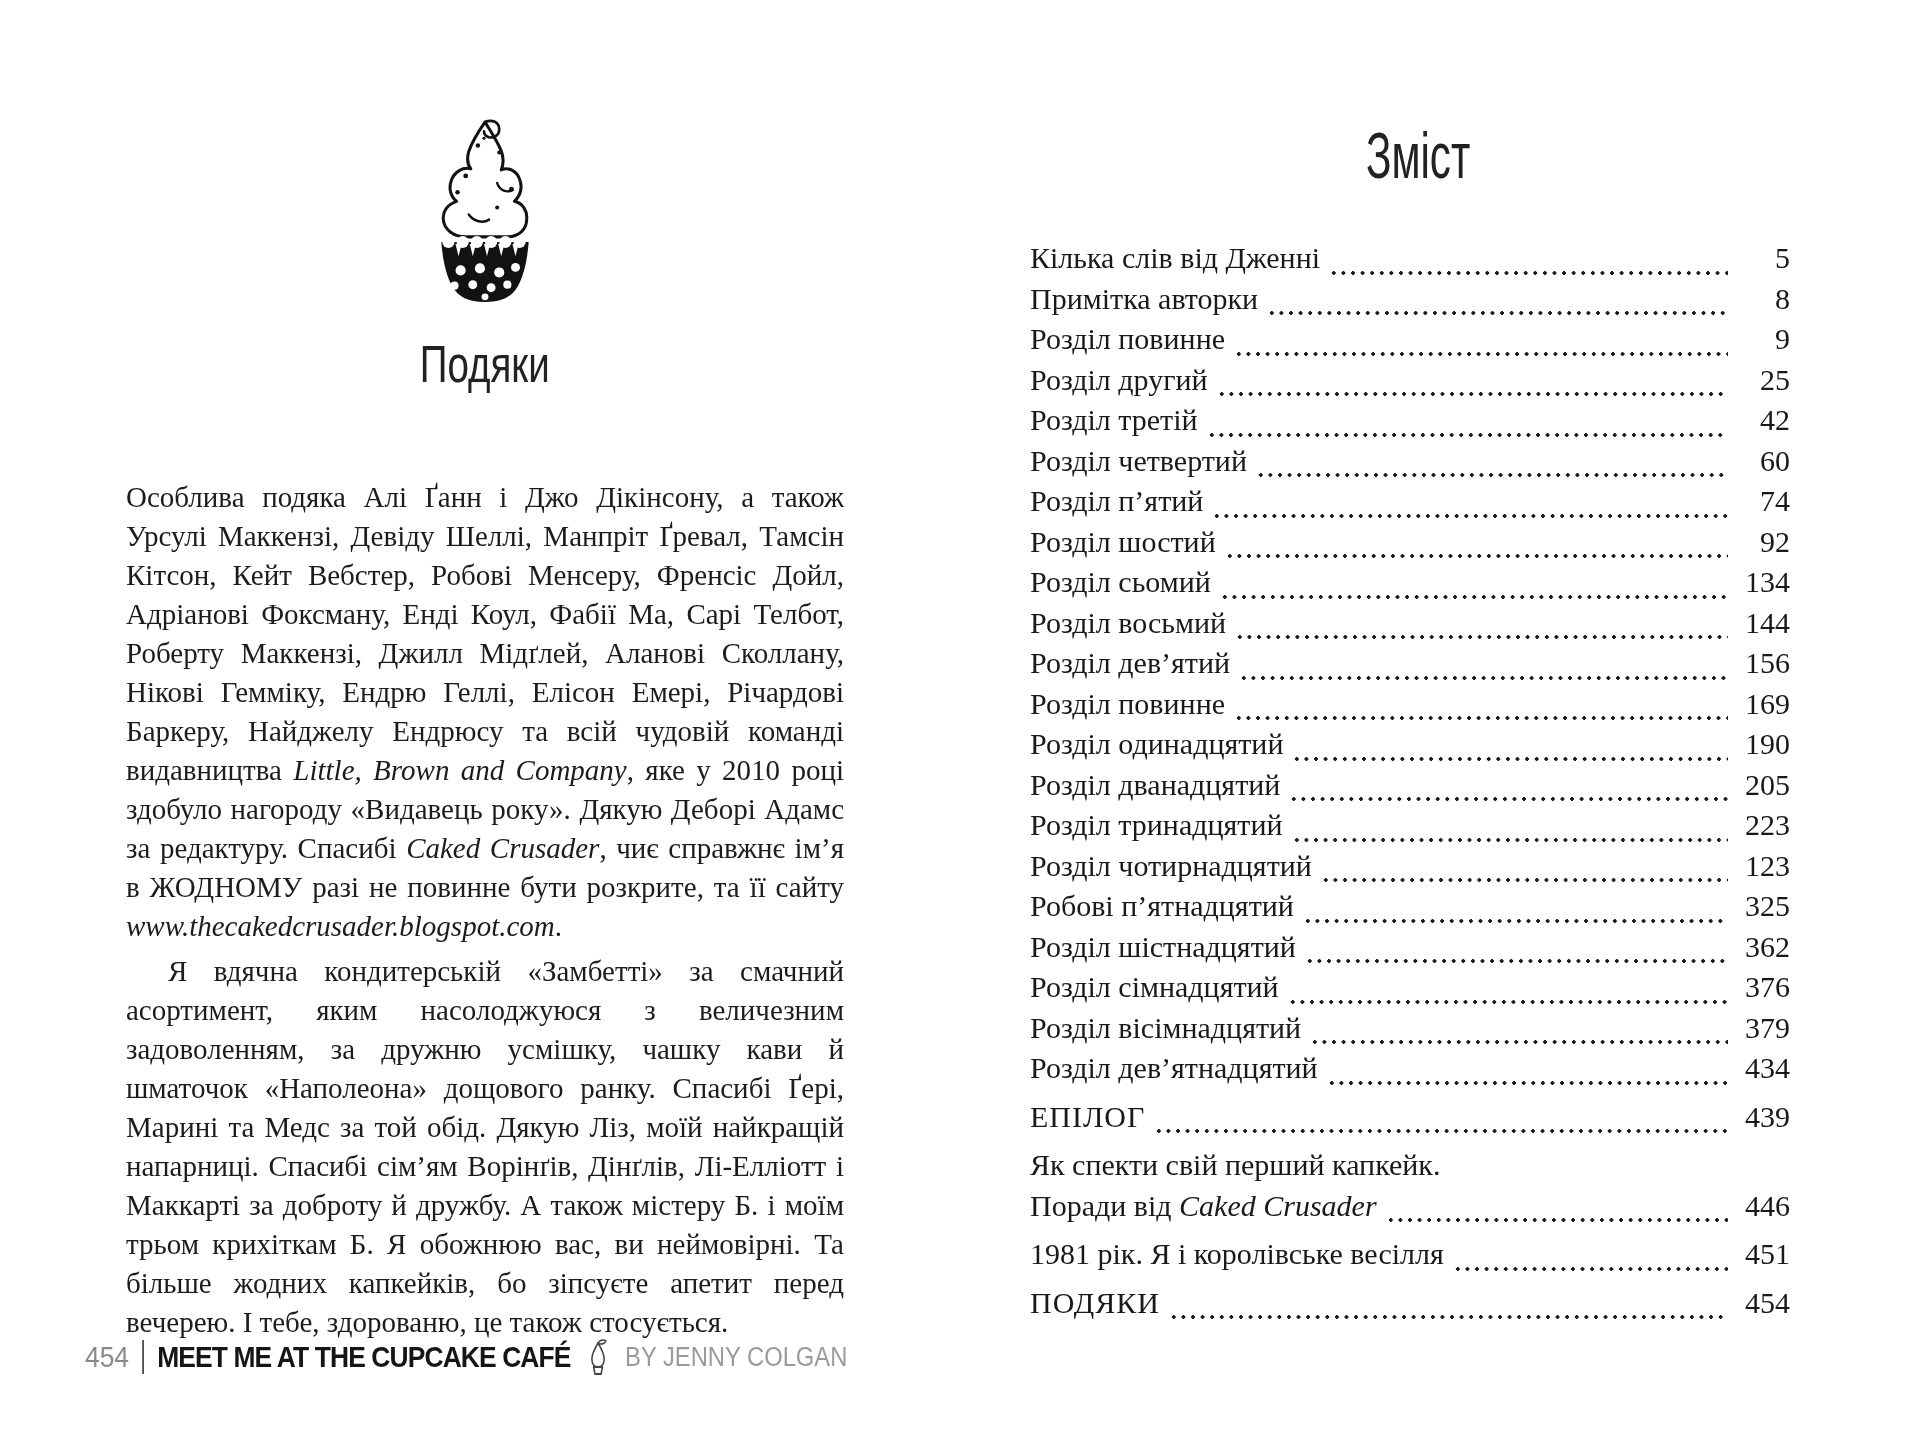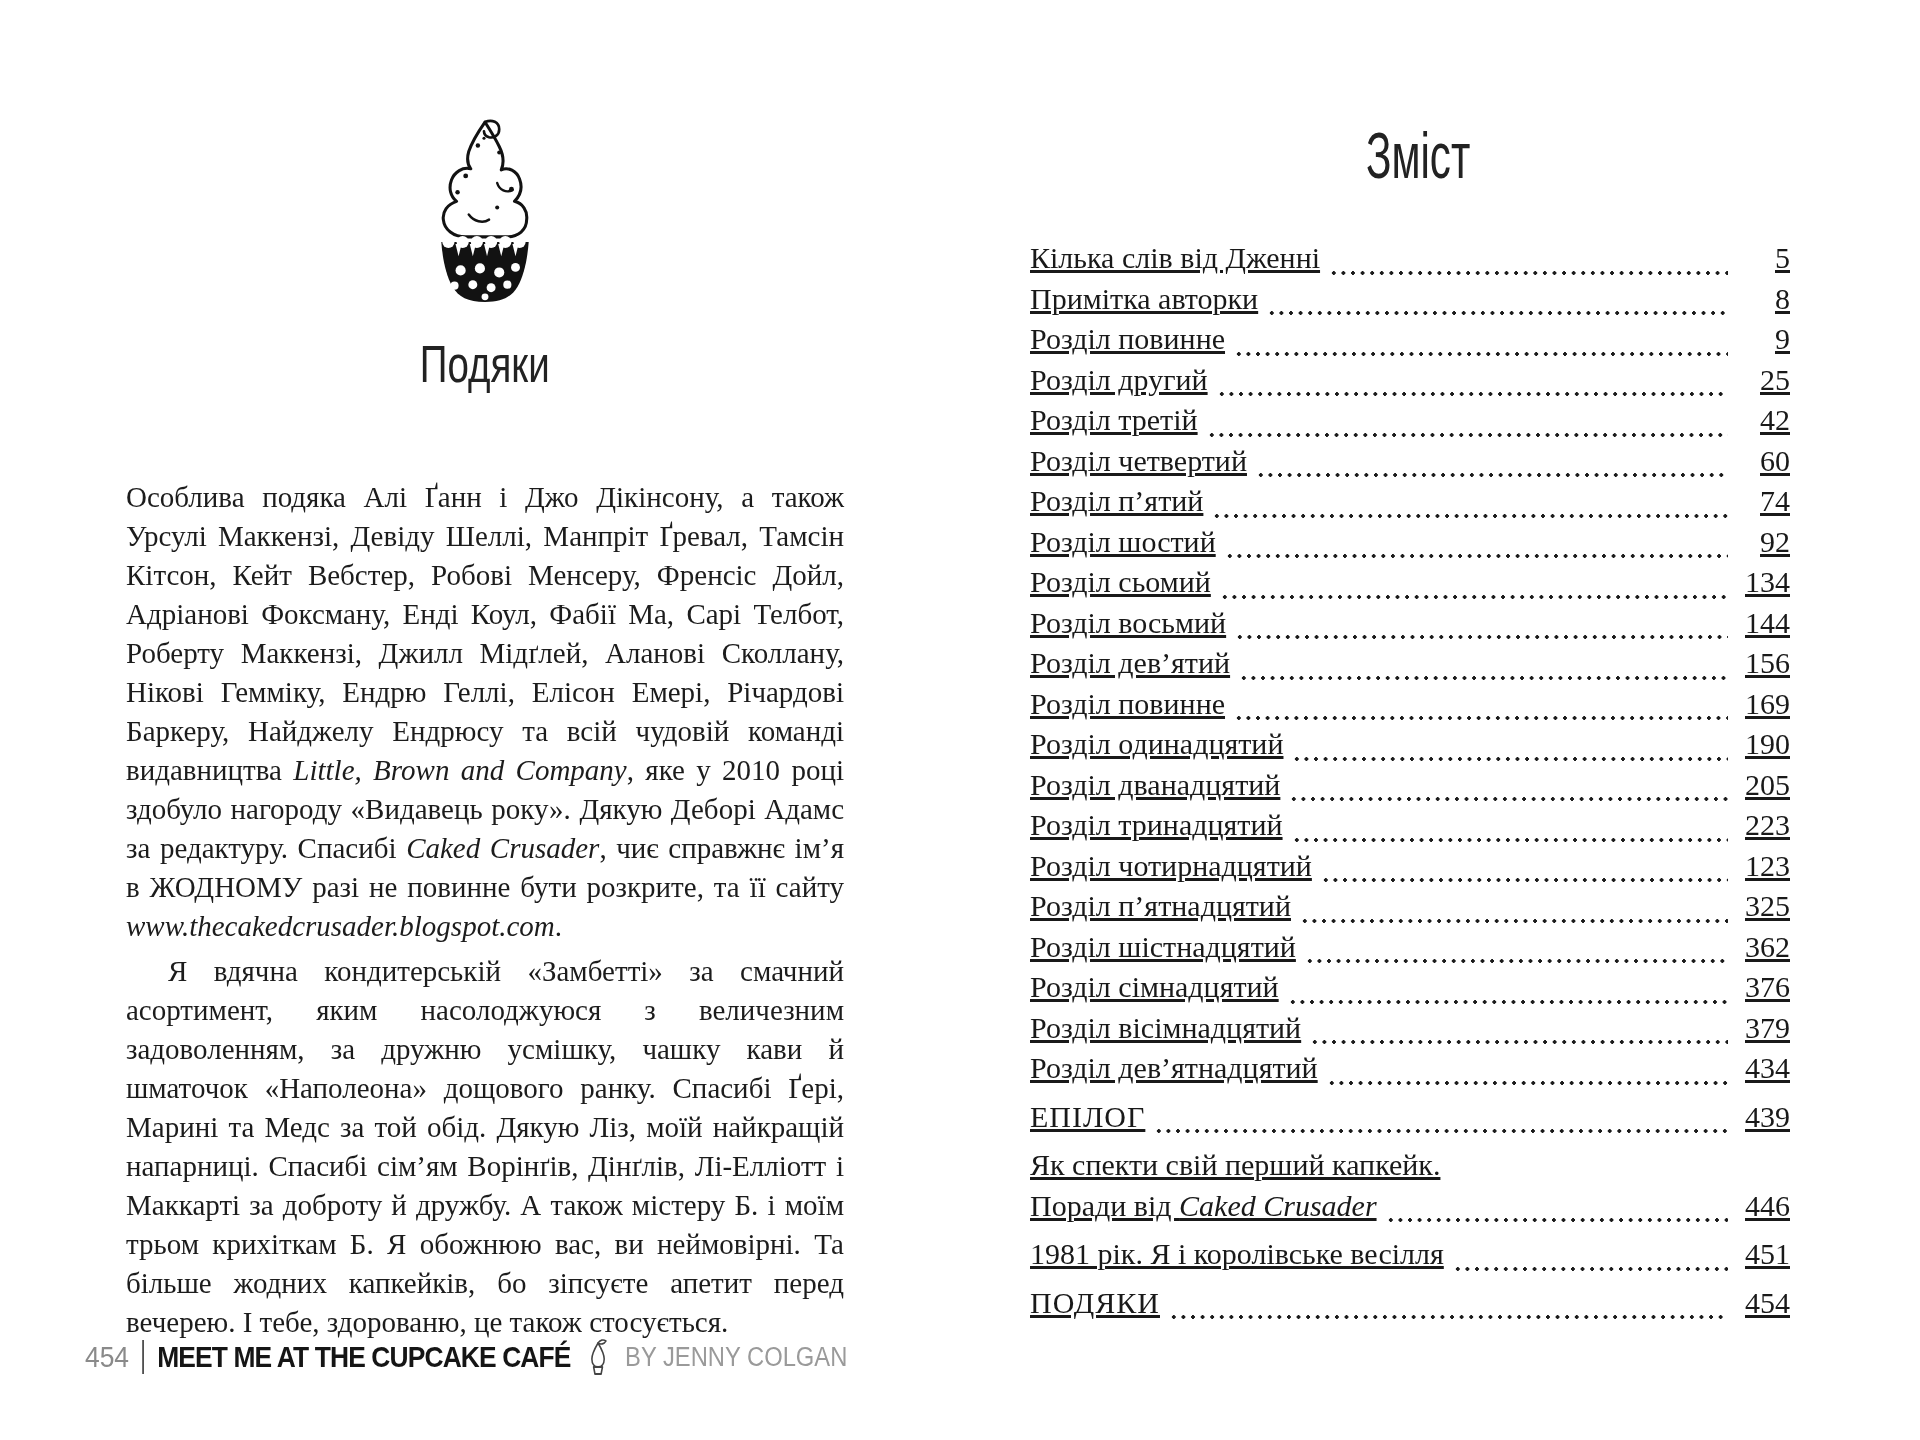--- a/index.html
+++ b/index.html
@@ -22,21 +22,21 @@
           font-family:"Liberation Sans", sans-serif;}
   .pgnum{font-size:30px;color:#8a8a8a;letter-spacing:0px;}
   .fdiv{width:2px;height:34px;background:#4a4a4a;}
   .ftitle{font-size:30px;font-weight:700;color:#151515;letter-spacing:-1px;}
   .ficon{display:inline-flex;margin:0 2px;}
   .fauthor{font-size:27px;color:#9a9a9a;letter-spacing:0px;}
   
   .right-title{position:absolute;left:1030px;top:116px;width:760px;margin:8px;text-align:center;
                font-family:"Liberation Sans", sans-serif;font-weight:400;font-size:64px;line-height:1;color:#222;}
   .toc{position:absolute;left:1030px;top:238px;width:760px;font-size:30px;color:#191919;}
-  .toc-row{display:flex;align-items:flex-end;height:40.5px;line-height:40.5px;text-decoration:underline;}
+  .toc-row{display:flex;align-items:flex-end;height:40.5px;line-height:40.5px;}
   .toc-row.gap{margin-top:8px;}
   .toc-row.caps .toc-label{letter-spacing:1px;}
   .toc-label{white-space:nowrap;}
   .toc-label i{font-style:italic;}
   .leader{flex:1;align-self:flex-end;height:13px;margin:0 6px 0 9px;
           background-image:radial-gradient(circle, #1b1b1b 1.7px, transparent 1.9px);
           background-size:9.6px 6px;background-repeat:repeat-x;background-position:left bottom 3px;}
   .toc-num{min-width:56px;text-align:right;white-space:nowrap;}
 </style>
 </head>
@@ -195,21 +195,21 @@
           <span class="toc-label"><span>Розділ тринадцятий</span></span>
           <span class="leader"></span>
           <span class="toc-num">223</span>
         </div>
         <div class="toc-row">
           <span class="toc-label"><span>Розділ чотирнадцятий</span></span>
           <span class="leader"></span>
           <span class="toc-num">123</span>
         </div>
         <div class="toc-row">
-          <span class="toc-label"><span>Розділ п’ятнадцятий</span></span>
+          <span class="toc-label"><span>Робові п’ятнадцятий</span></span>
           <span class="leader"></span>
           <span class="toc-num">325</span>
         </div>
         <div class="toc-row">
           <span class="toc-label"><span>Розділ шістнадцятий</span></span>
           <span class="leader"></span>
           <span class="toc-num">362</span>
         </div>
         <div class="toc-row">
           <span class="toc-label"><span>Розділ сімнадцятий</span></span>

